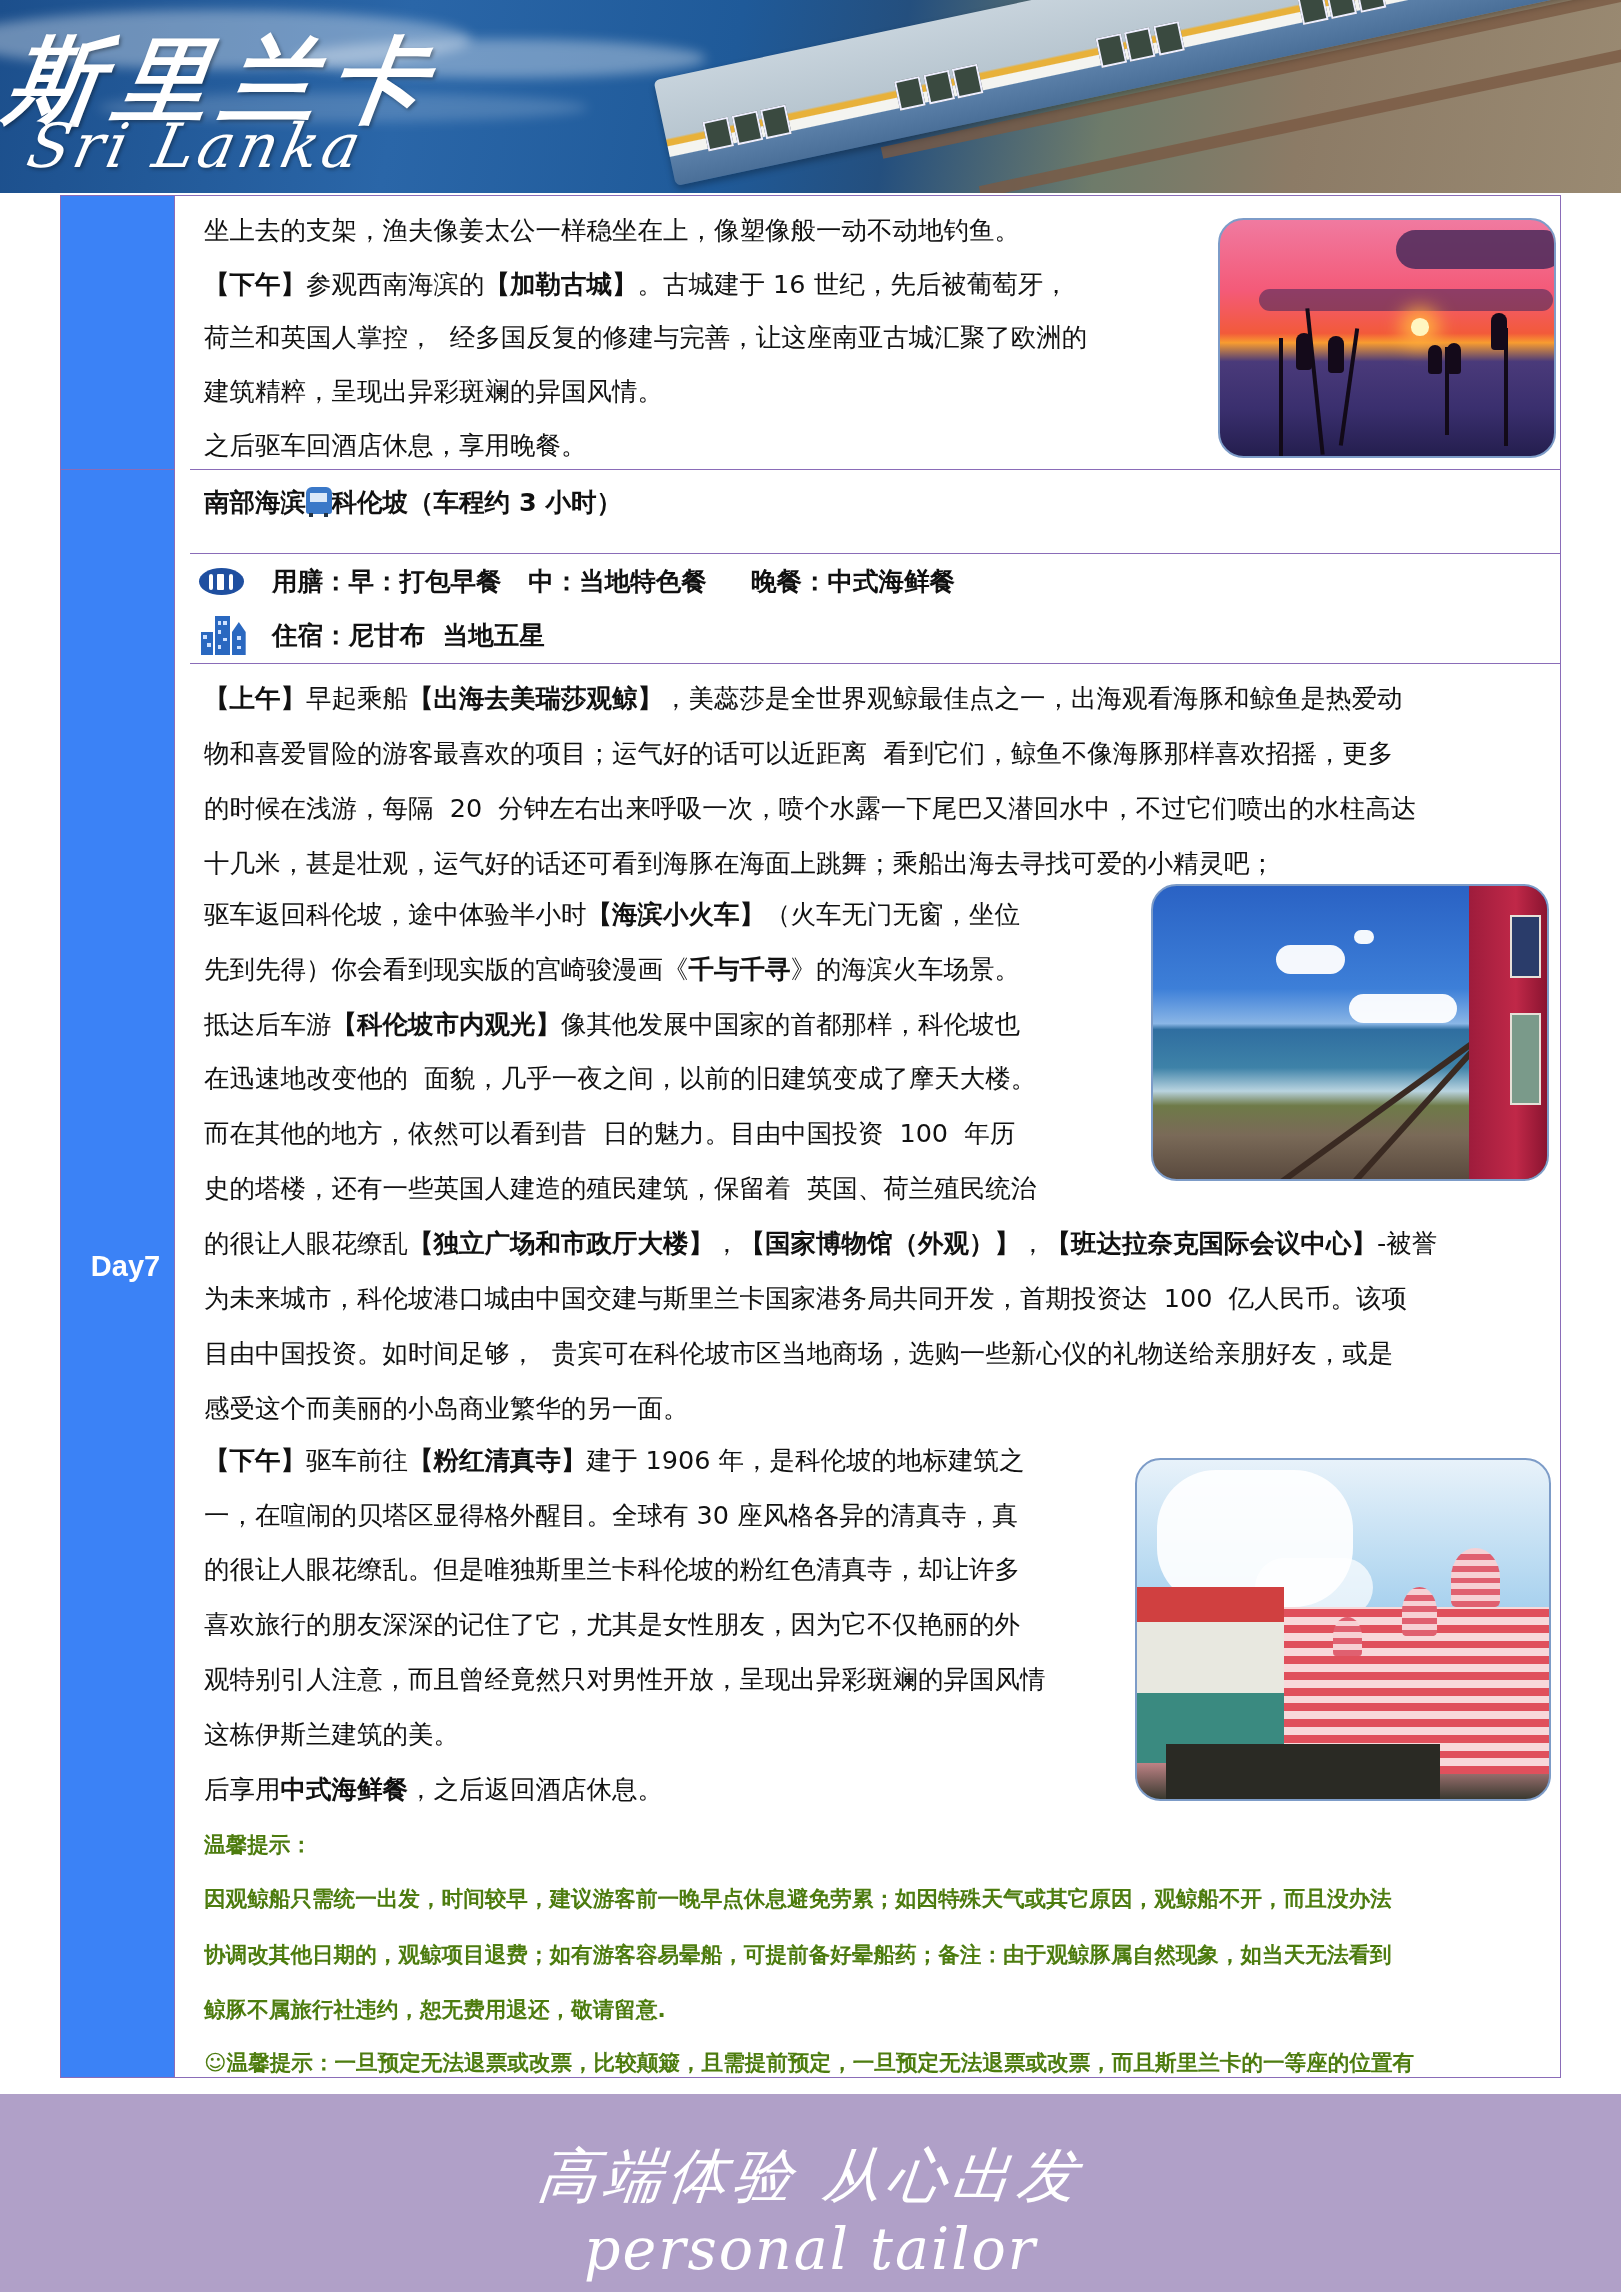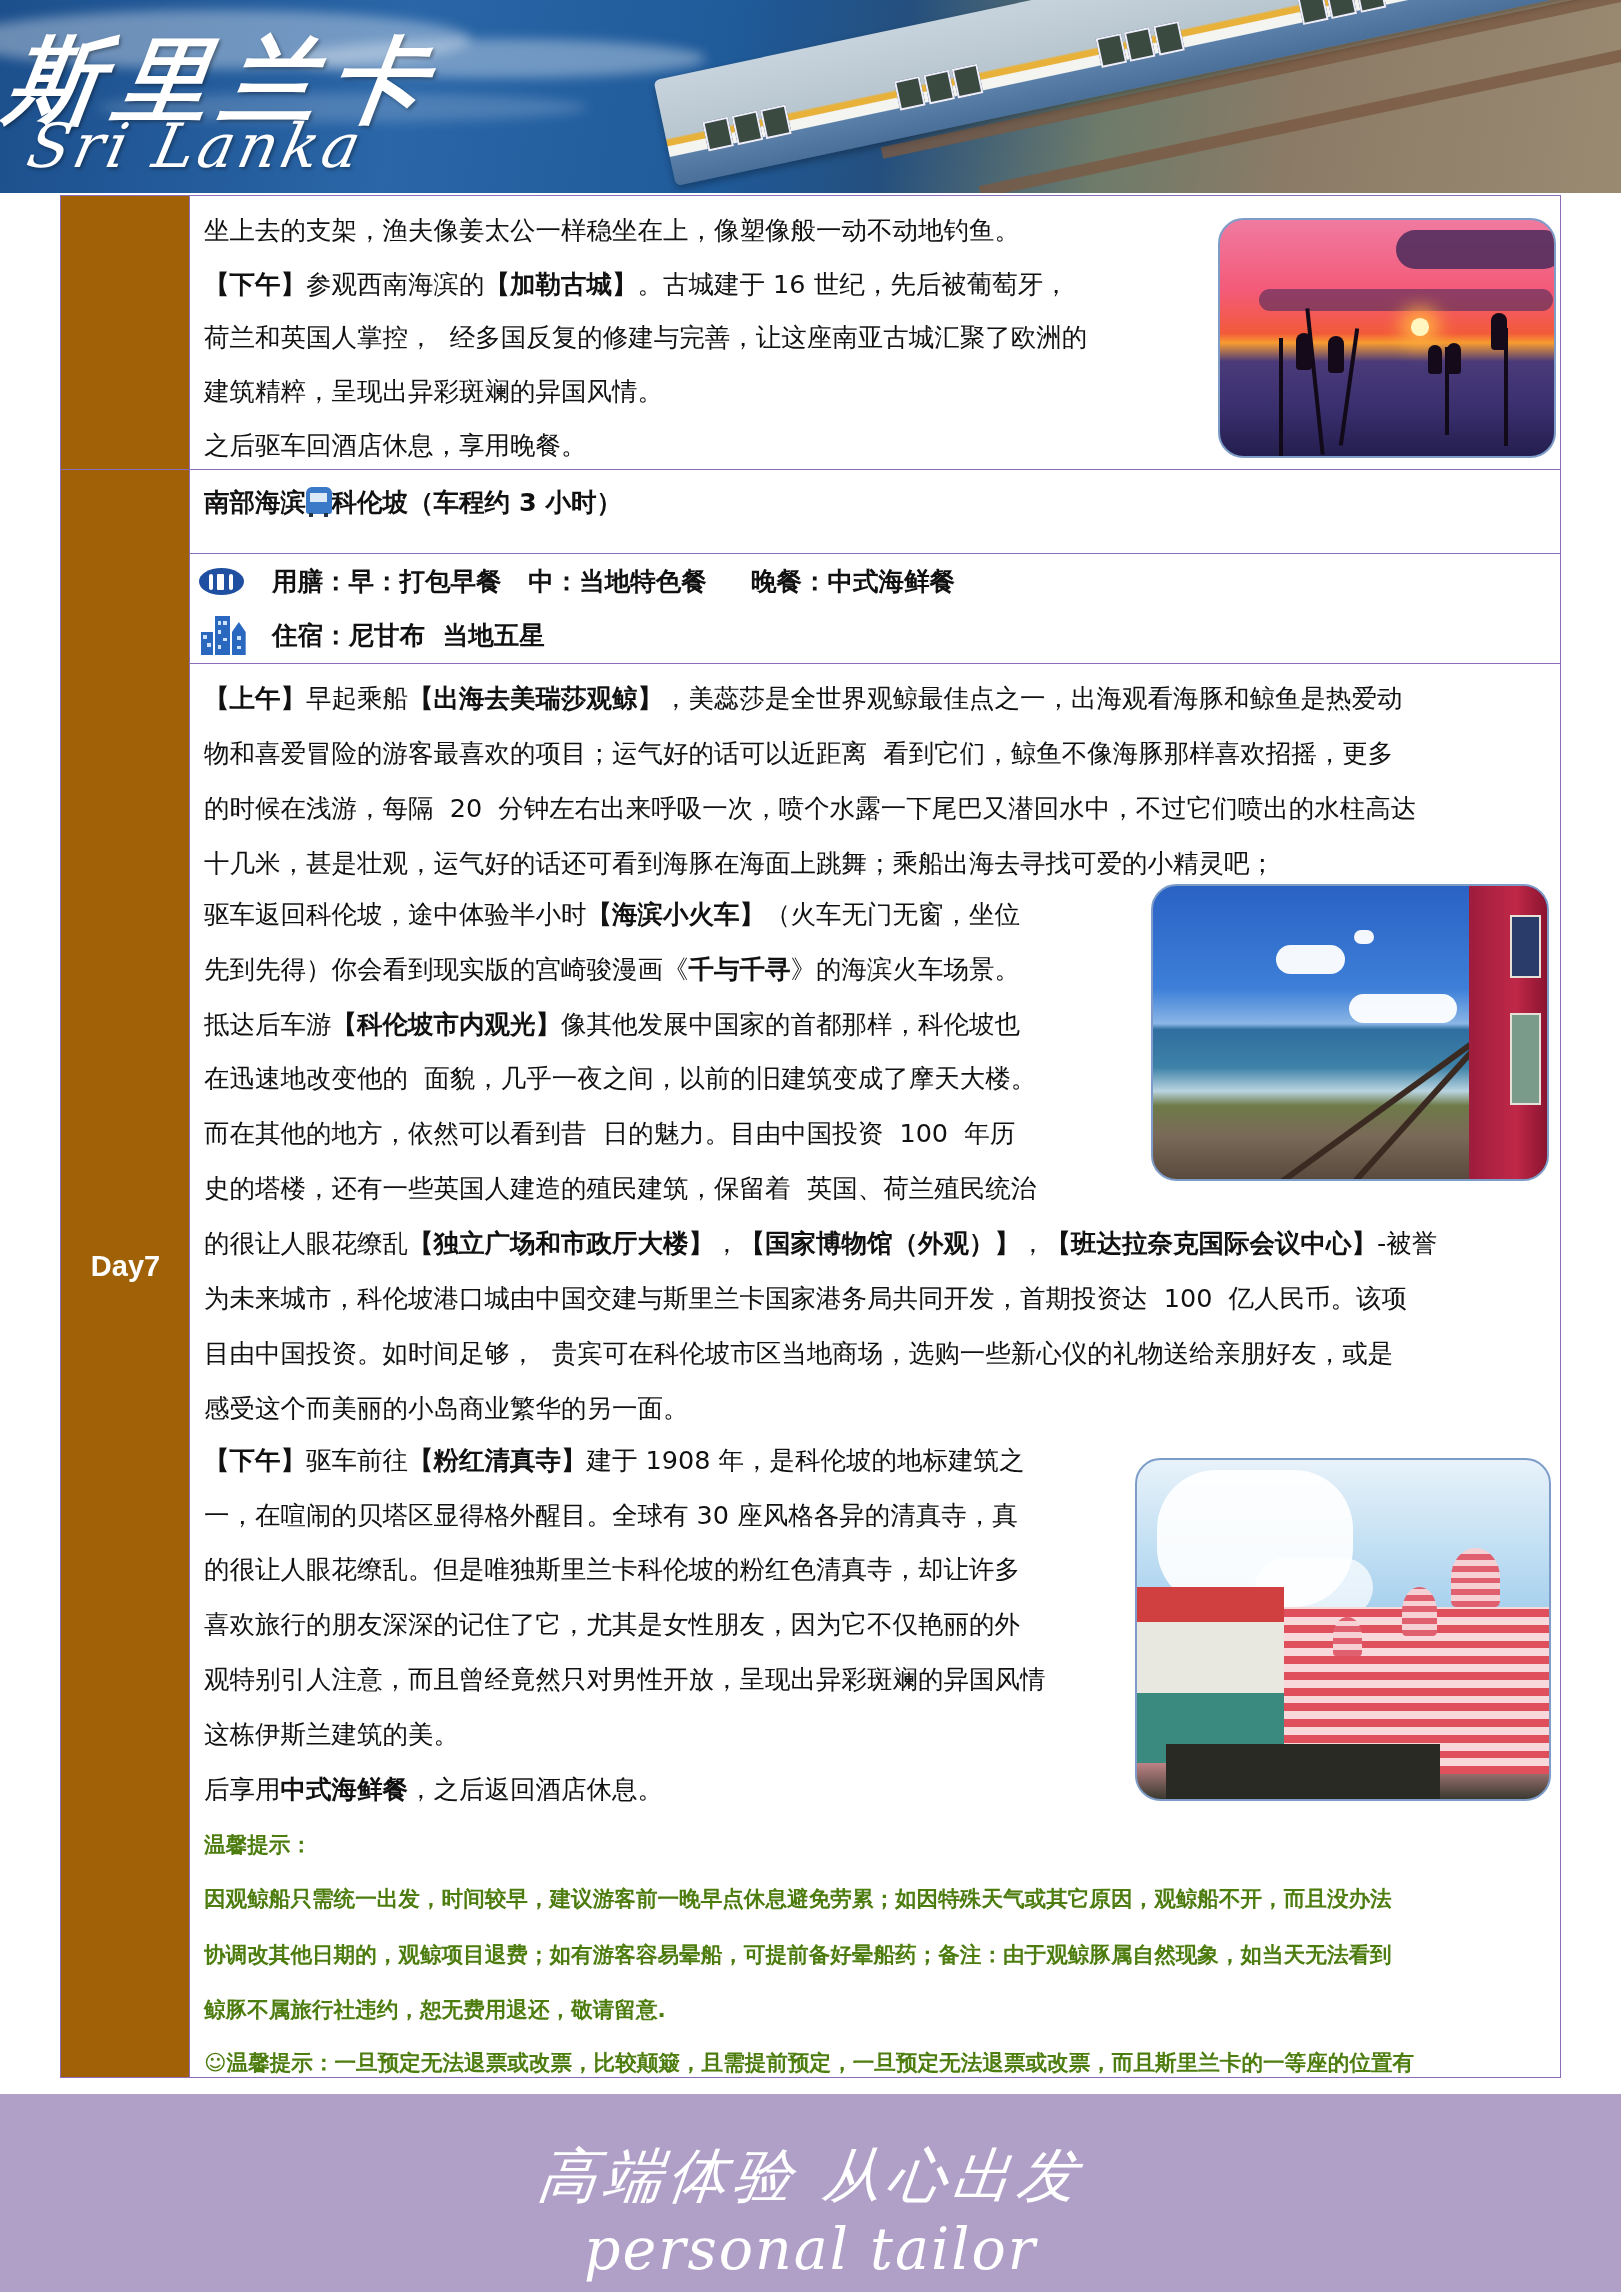--- a/index.html
+++ b/index.html
@@ -16,21 +16,21 @@
   .banner .track { position:absolute; left:882px; top:147px; width:882px; height:11.8px; background:#7a5a44;
     transform:rotate(-12deg); transform-origin:left center; opacity:0.8; }
   .banner .track2 { top:186px; left:980px; }
   .banner .title-cn { position:absolute; left:7.8px; top:17.6px; font-family:"DejaVu Serif",serif; font-size:94px; font-style:italic;
     font-weight:bold; color:#fff; letter-spacing:13.7px; text-shadow:2px 2px 3.9px rgba(0,0,0,0.35); transform:skewX(-8deg); }
   .banner .title-en { position:absolute; left:29px; top:110px; font-family:"DejaVu Serif",serif; font-size:61px; font-style:italic;
     color:#fff; letter-spacing:3.9px; text-shadow:2px 2px 3.9px rgba(0,0,0,0.35); transform:skewX(-12deg); }
 
   
   .table { position:absolute; left:60px; top:195px; width:1501px; height:1883px; border:1.5px solid #8a6cb8; box-sizing:border-box; }
-  .daycol { position:absolute; left:0; top:0; width:129px; height:100%; background:#a16207; border-right:1.5px solid #8a6cb8; box-sizing:border-box; }
+  .daycol { position:absolute; left:0; top:0; width:114px; height:100%; background:#3b82f6; border-right:1.5px solid #8a6cb8; box-sizing:border-box; }
   .daycol .cont-top { position:absolute; left:0; top:273px; width:100%; border-top:1.5px solid #8a6cb8; }
   .daylabel { position:absolute; left:0; top:1054px; width:129px; text-align:center; color:#fff; font-weight:bold; font-size:29px; font-family:"Liberation Sans",sans-serif; }
   .hline { position:absolute; left:129px; right:0; border-top:1.5px solid #8a6cb8; }
 
   .txt { position:absolute; font-size:25.5px; line-height:25.5px; white-space:nowrap; color:#111; }
   .txt b { font-weight:bold; }
   .tip { position:absolute; font-size:21.6px; line-height:21.6px; white-space:nowrap; color:#4d7c0f; font-weight:bold; }
 
   .photo { position:absolute; border-radius:25.5px; border:2.9px solid #7d9cc8; box-sizing:border-box; overflow:hidden; }
   .ph-stilt { left:1218px; top:218px; width:338px; height:240px;
@@ -187,21 +187,21 @@
   <div class="cloud" style="left:196px;top:108px;width:108px;height:29px;"></div>
   <div class="rail" style="left:127px;top:294px;width:255px;transform:rotate(-36deg);"></div>
   <div class="rail" style="left:196px;top:299px;width:216px;transform:rotate(-48deg);"></div>
   <div class="carriage">
       <div class="w" style="top:29px"></div>
       <div class="w" style="top:127px;height:88px;background:#7a9a8a;"></div>
     </div>
 </div>
 
 <div>
-  <div class="txt" style="left: 204px; top: 1448px; white-space: pre;"><b>【下午】</b><span>驱车前往</span><b>【粉红清真寺】</b><span>建于 1908 年，是科伦坡的地标建筑之</span></div>
+  <div class="txt" style="left: 204px; top: 1448px; white-space: pre;"><b>【下午】</b><span>驱车前往</span><b>【粉红清真寺】</b><span>建于 1906 年，是科伦坡的地标建筑之</span></div>
   <div class="txt" style="left: 204px; top: 1503px; white-space: pre;"><span>一，在喧闹的贝塔区显得格外醒目。全球有 30 座风格各异的清真寺，真</span></div>
   <div class="txt" style="left: 204px; top: 1557px; white-space: pre;"><span>的很让人眼花缭乱。但是唯独斯里兰卡科伦坡的粉红色清真寺，却让许多</span></div>
   <div class="txt" style="left: 204px; top: 1612px; white-space: pre;"><span>喜欢旅行的朋友深深的记住了它，尤其是女性朋友，因为它不仅艳丽的外</span></div>
   <div class="txt" style="left: 204px; top: 1667px; white-space: pre;"><span>观特别引人注意，而且曾经竟然只对男性开放，呈现出异彩斑斓的异国风情</span></div>
   <div class="txt" style="left: 204px; top: 1722px; white-space: pre;"><span>这栋伊斯兰建筑的美。</span></div>
   <div class="txt" style="left: 204px; top: 1777px; white-space: pre;"><span>后享用</span><b>中式海鲜餐</b><span>，之后返回酒店休息。</span></div>
 </div>
 
 <div class="photo ph-mosque">
   <div class="cloud" style="left:19.6px;top:9.8px;width:196px;height:137px;"></div>

